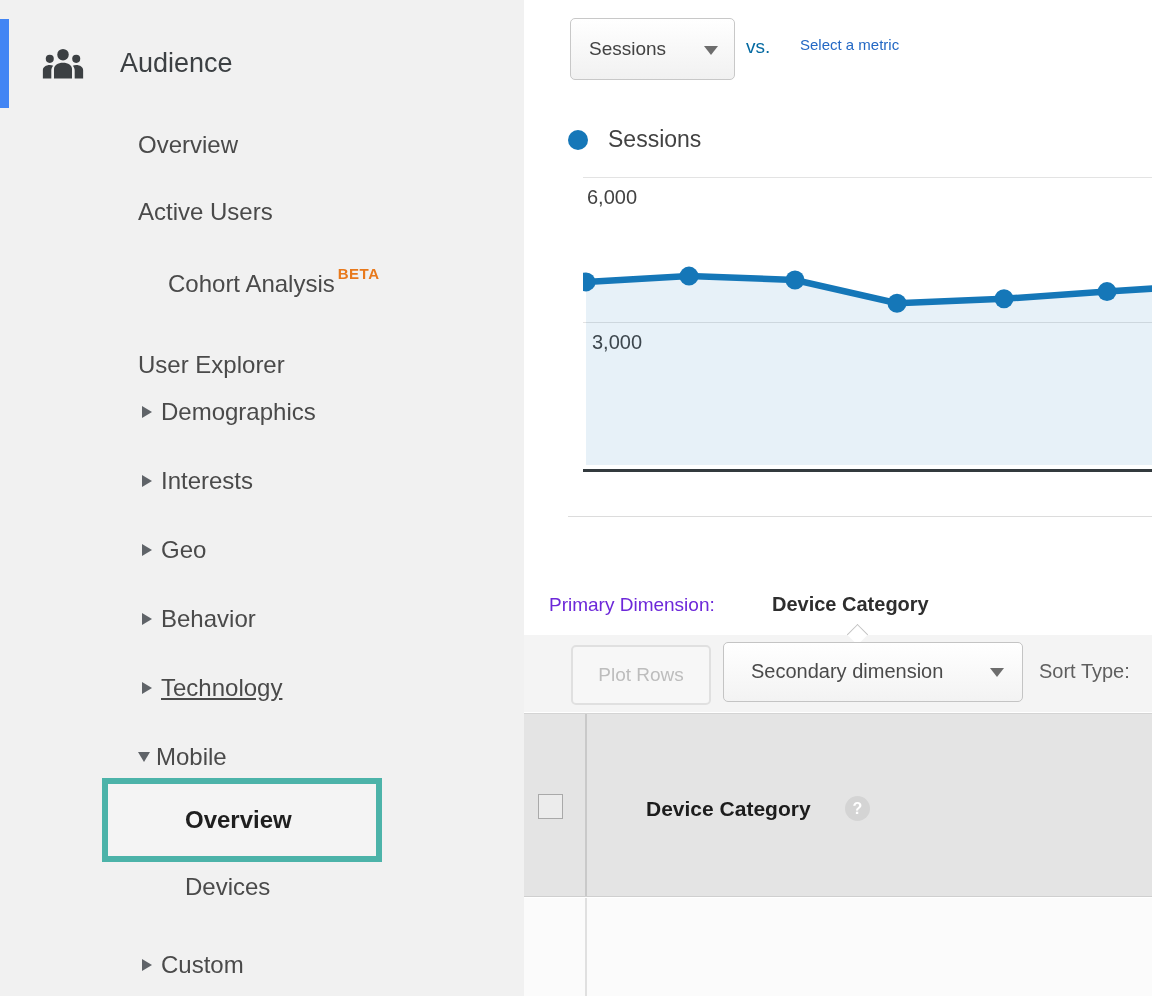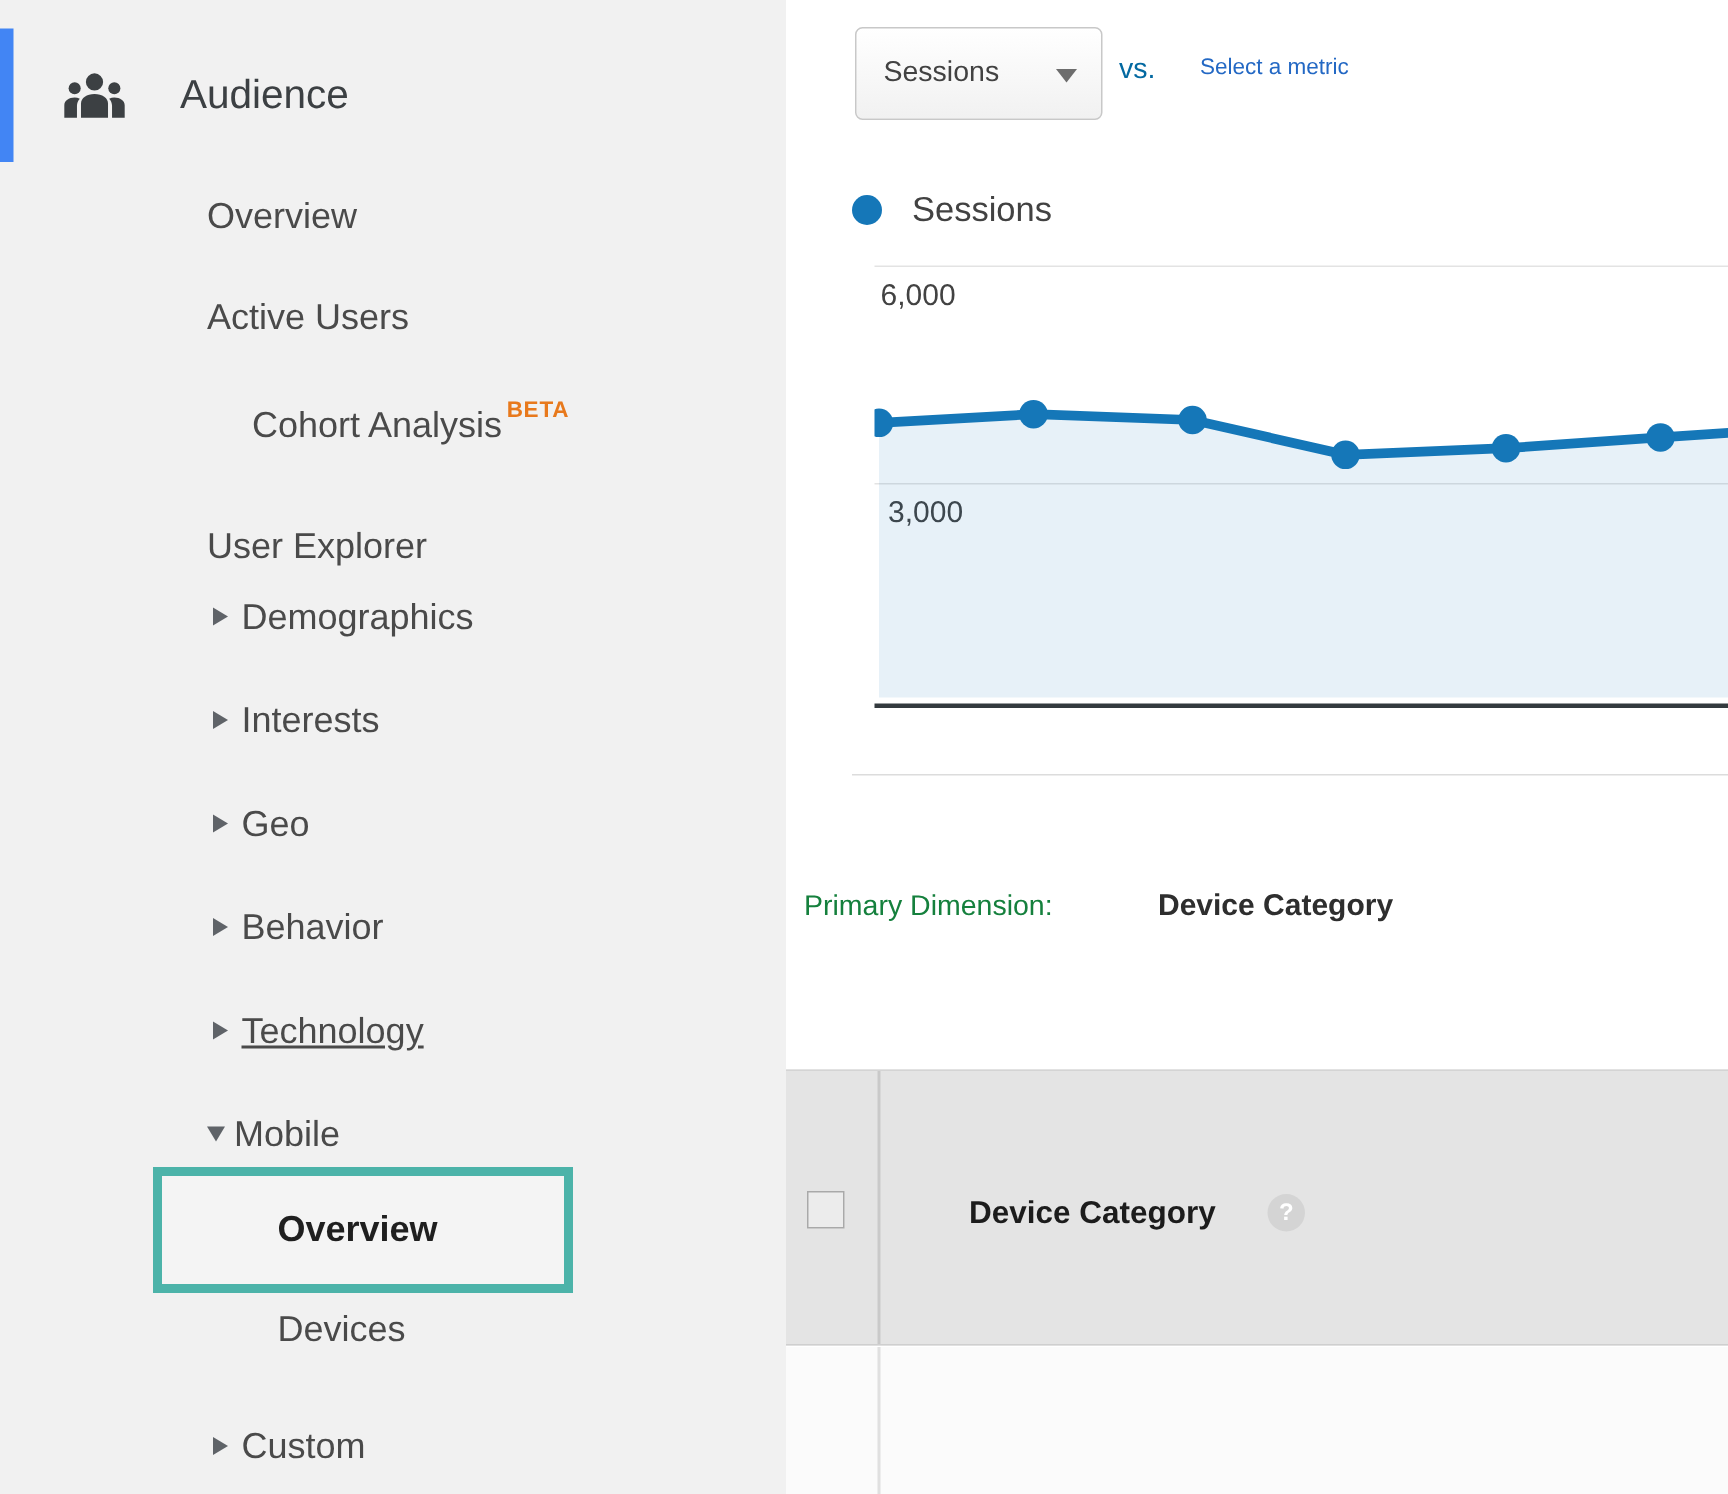--- a/index.html
+++ b/index.html
@@ -67,21 +67,21 @@
   .gridline { position:absolute; height:1px; background:#e3e3e3; }
   .grid-6000 { left:59px; top:177px; width:569px; }
   .grid-3000 { left:59px; top:322px; width:569px; }
   .ytick { position:absolute; font-size:20px; color:#424242; }
   .ytick-top { left:63px; top:186px; }
   .ytick-mid { left:68px; top:331px; }
   .chart-svg { position:absolute; left:59px; top:172px; width:569px; height:301px; }
   .x-axis { position:absolute; left:59px; top:469px; width:569px; height:3px; background:#333a3e; }
   .chart-divider { position:absolute; left:44px; top:516px; width:584px; height:1px; background:#dcdcdc; }
 
-  .primary-dim-label { position:absolute; left:12px; top:594px; font-size:19px; color:#15803d; }
+  .primary-dim-label { position:absolute; left:25px; top:594px; font-size:19px; color:#6d28d9; }
   .primary-dim-value { position:absolute; left:248px; top:593px; font-size:20px; font-weight:bold; color:#2e2e2e; cursor:pointer; }
 
   .toolbar { position:absolute; left:0; top:635px; width:628px; height:77px; background:#f4f4f4; }
   .notch {
     position:absolute; left:326px; top:-8px; width:15px; height:15px; background:#ffffff;
     border-left:1px solid #c2c2c2; border-top:1px solid #c2c2c2; transform:rotate(45deg);
   }
   .btn-plot-rows {
     position:absolute; left:47px; top:10px; width:140px; height:60px;
     border:2px solid #e0e0e0; border-radius:5px; background:#f7f7f7;
@@ -201,20 +201,29 @@
       <circle cx="421" cy="126.8" r="9.5" fill="#1577b8"></circle>
       <circle cx="524" cy="119.6" r="9.5" fill="#1577b8"></circle>
       <circle cx="627" cy="112.8" r="9.5" fill="#1577b8"></circle>
     </svg>
   <div class="x-axis"></div>
   <div class="chart-divider"></div>
 
   <span class="primary-dim-label">Primary Dimension:</span>
   <span class="primary-dim-value">Device Category</span>
 
+  <div class="toolbar">
+    <div class="notch"></div>
+    <div class="btn-plot-rows">Plot Rows</div>
+    <div class="btn-secondary-dim">
+      <span class="lbl">Secondary dimension</span>
+      <span class="caret"></span>
+    </div>
+    <span class="sort-type-label">Sort Type:</span>
+  </div>
 
   <div class="table-header">
     <span class="select-checkbox"></span>
     <span class="col-divider-header"></span>
     <span class="col-title">Device Category</span>
     <span class="help-icon">?</span>
   </div>
 
   <div class="table-body-row">
     <span class="col-divider-body"></span>

